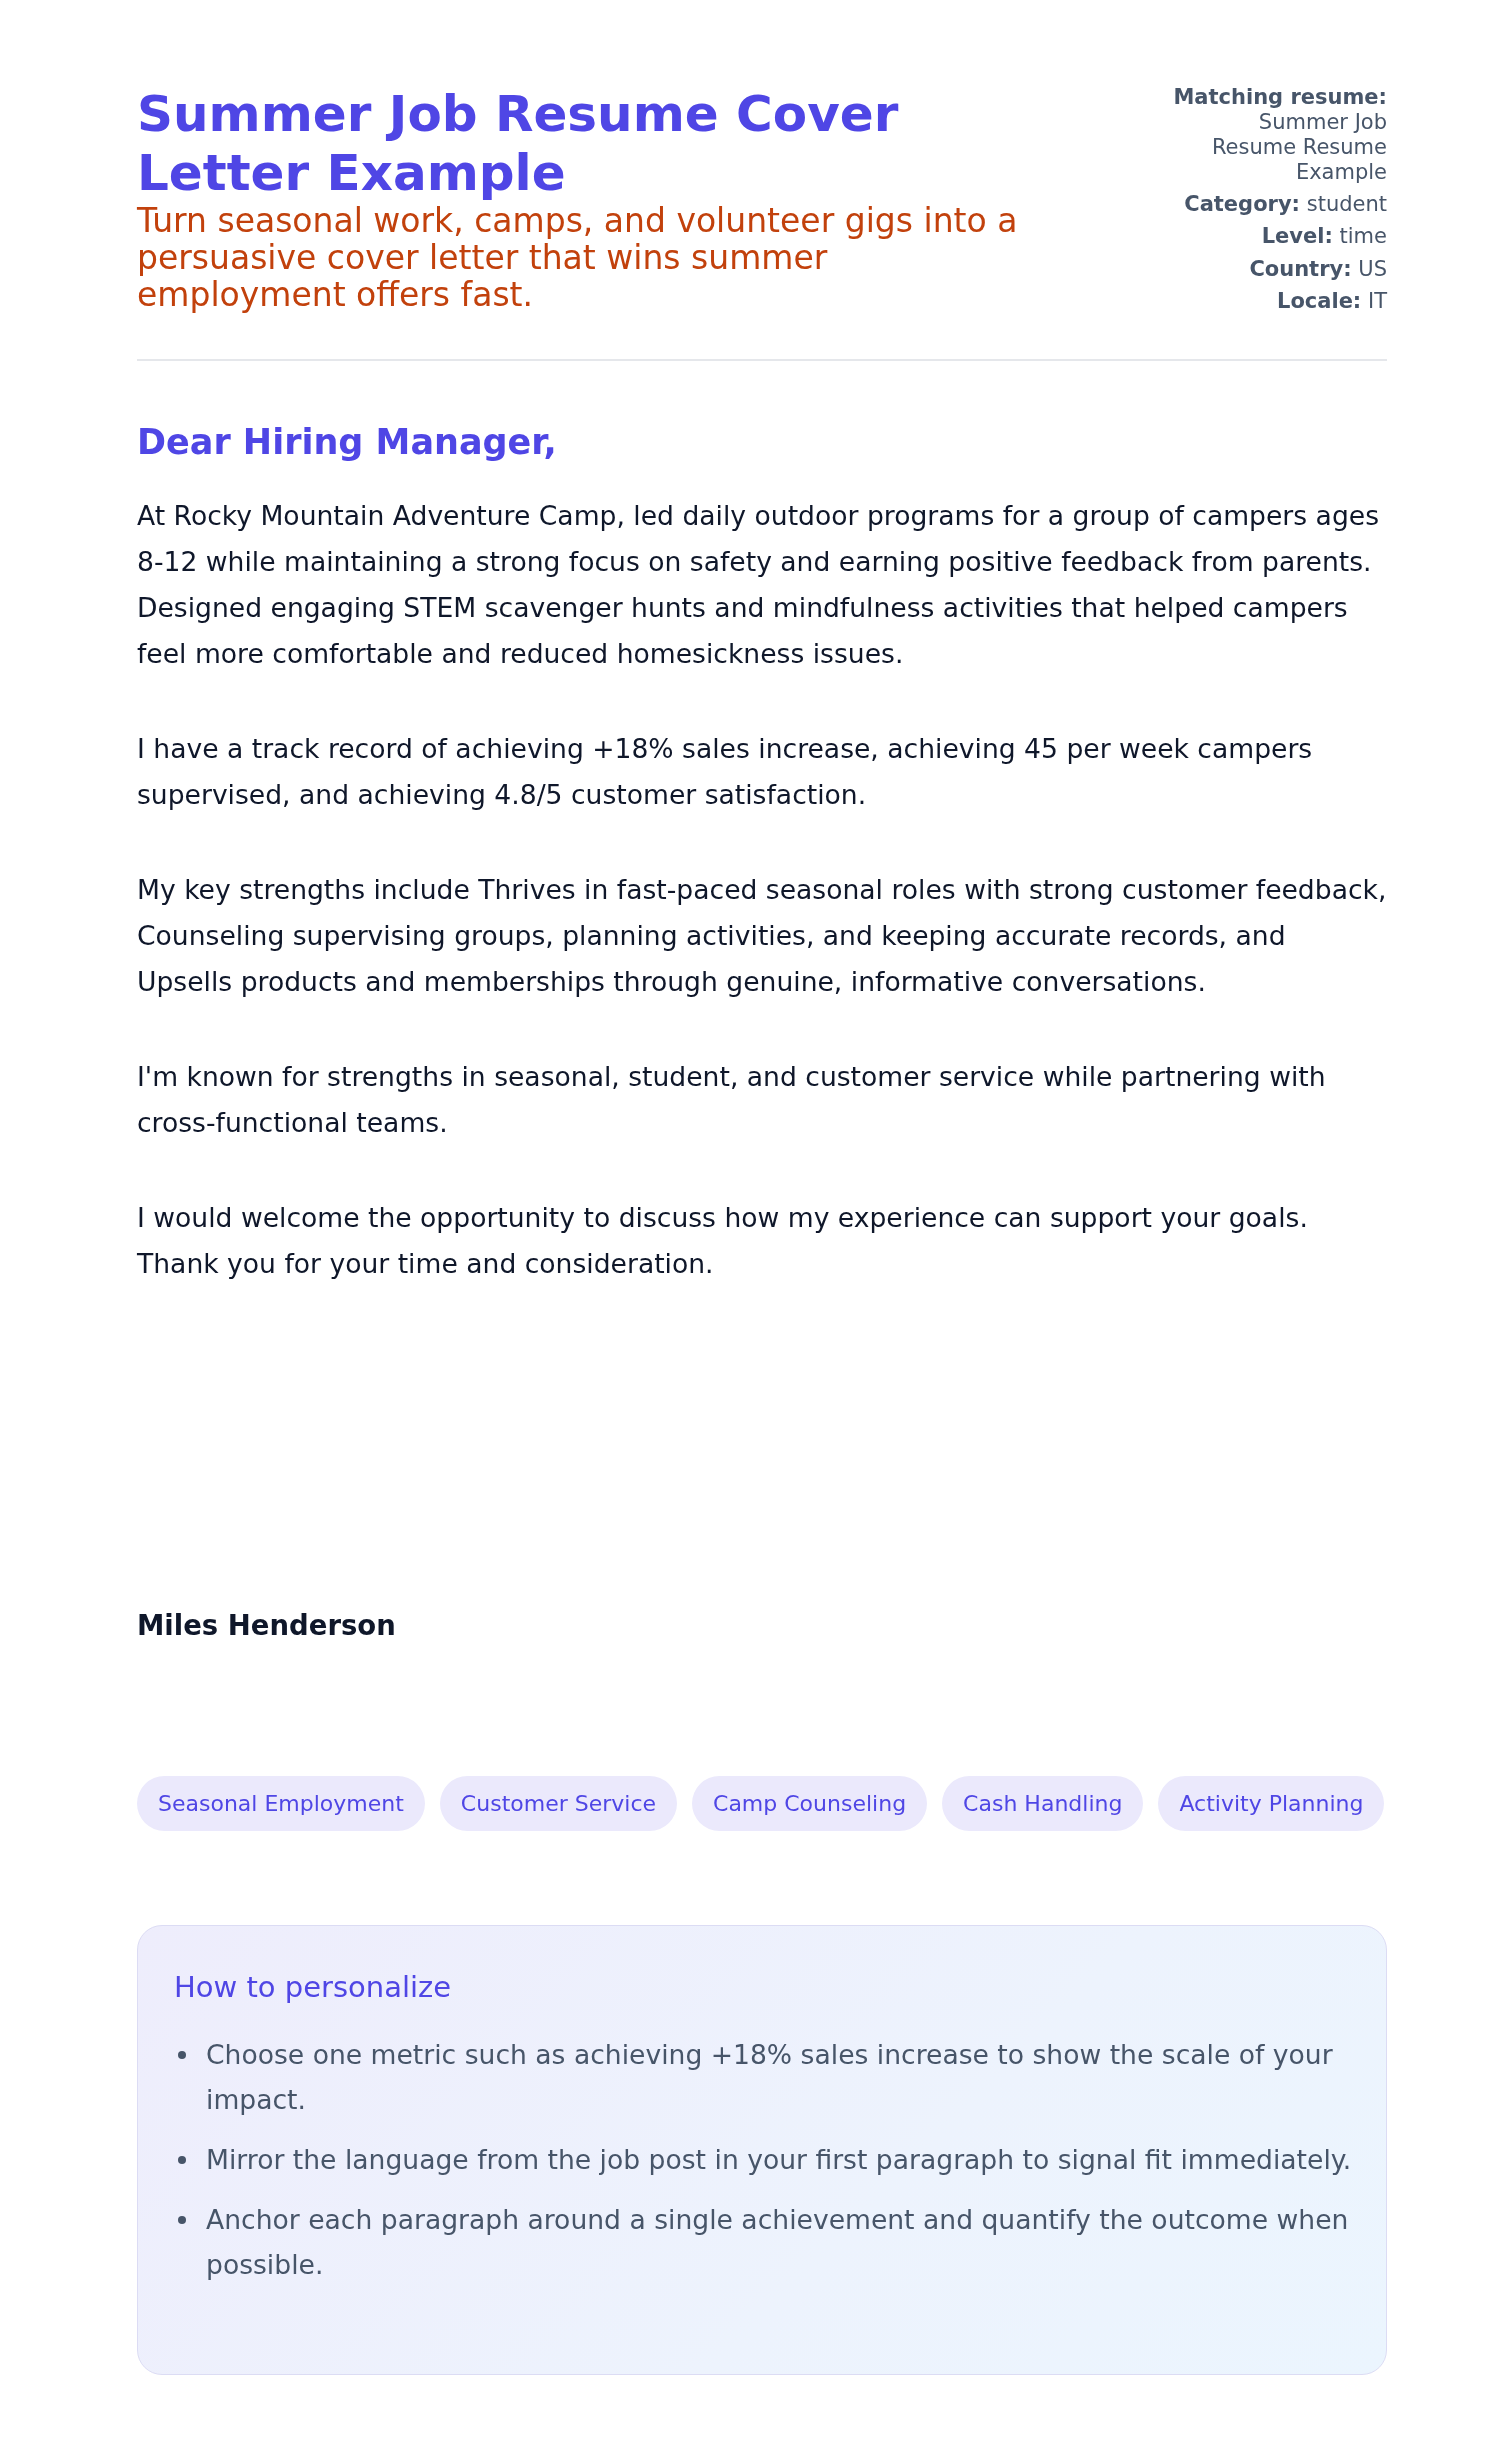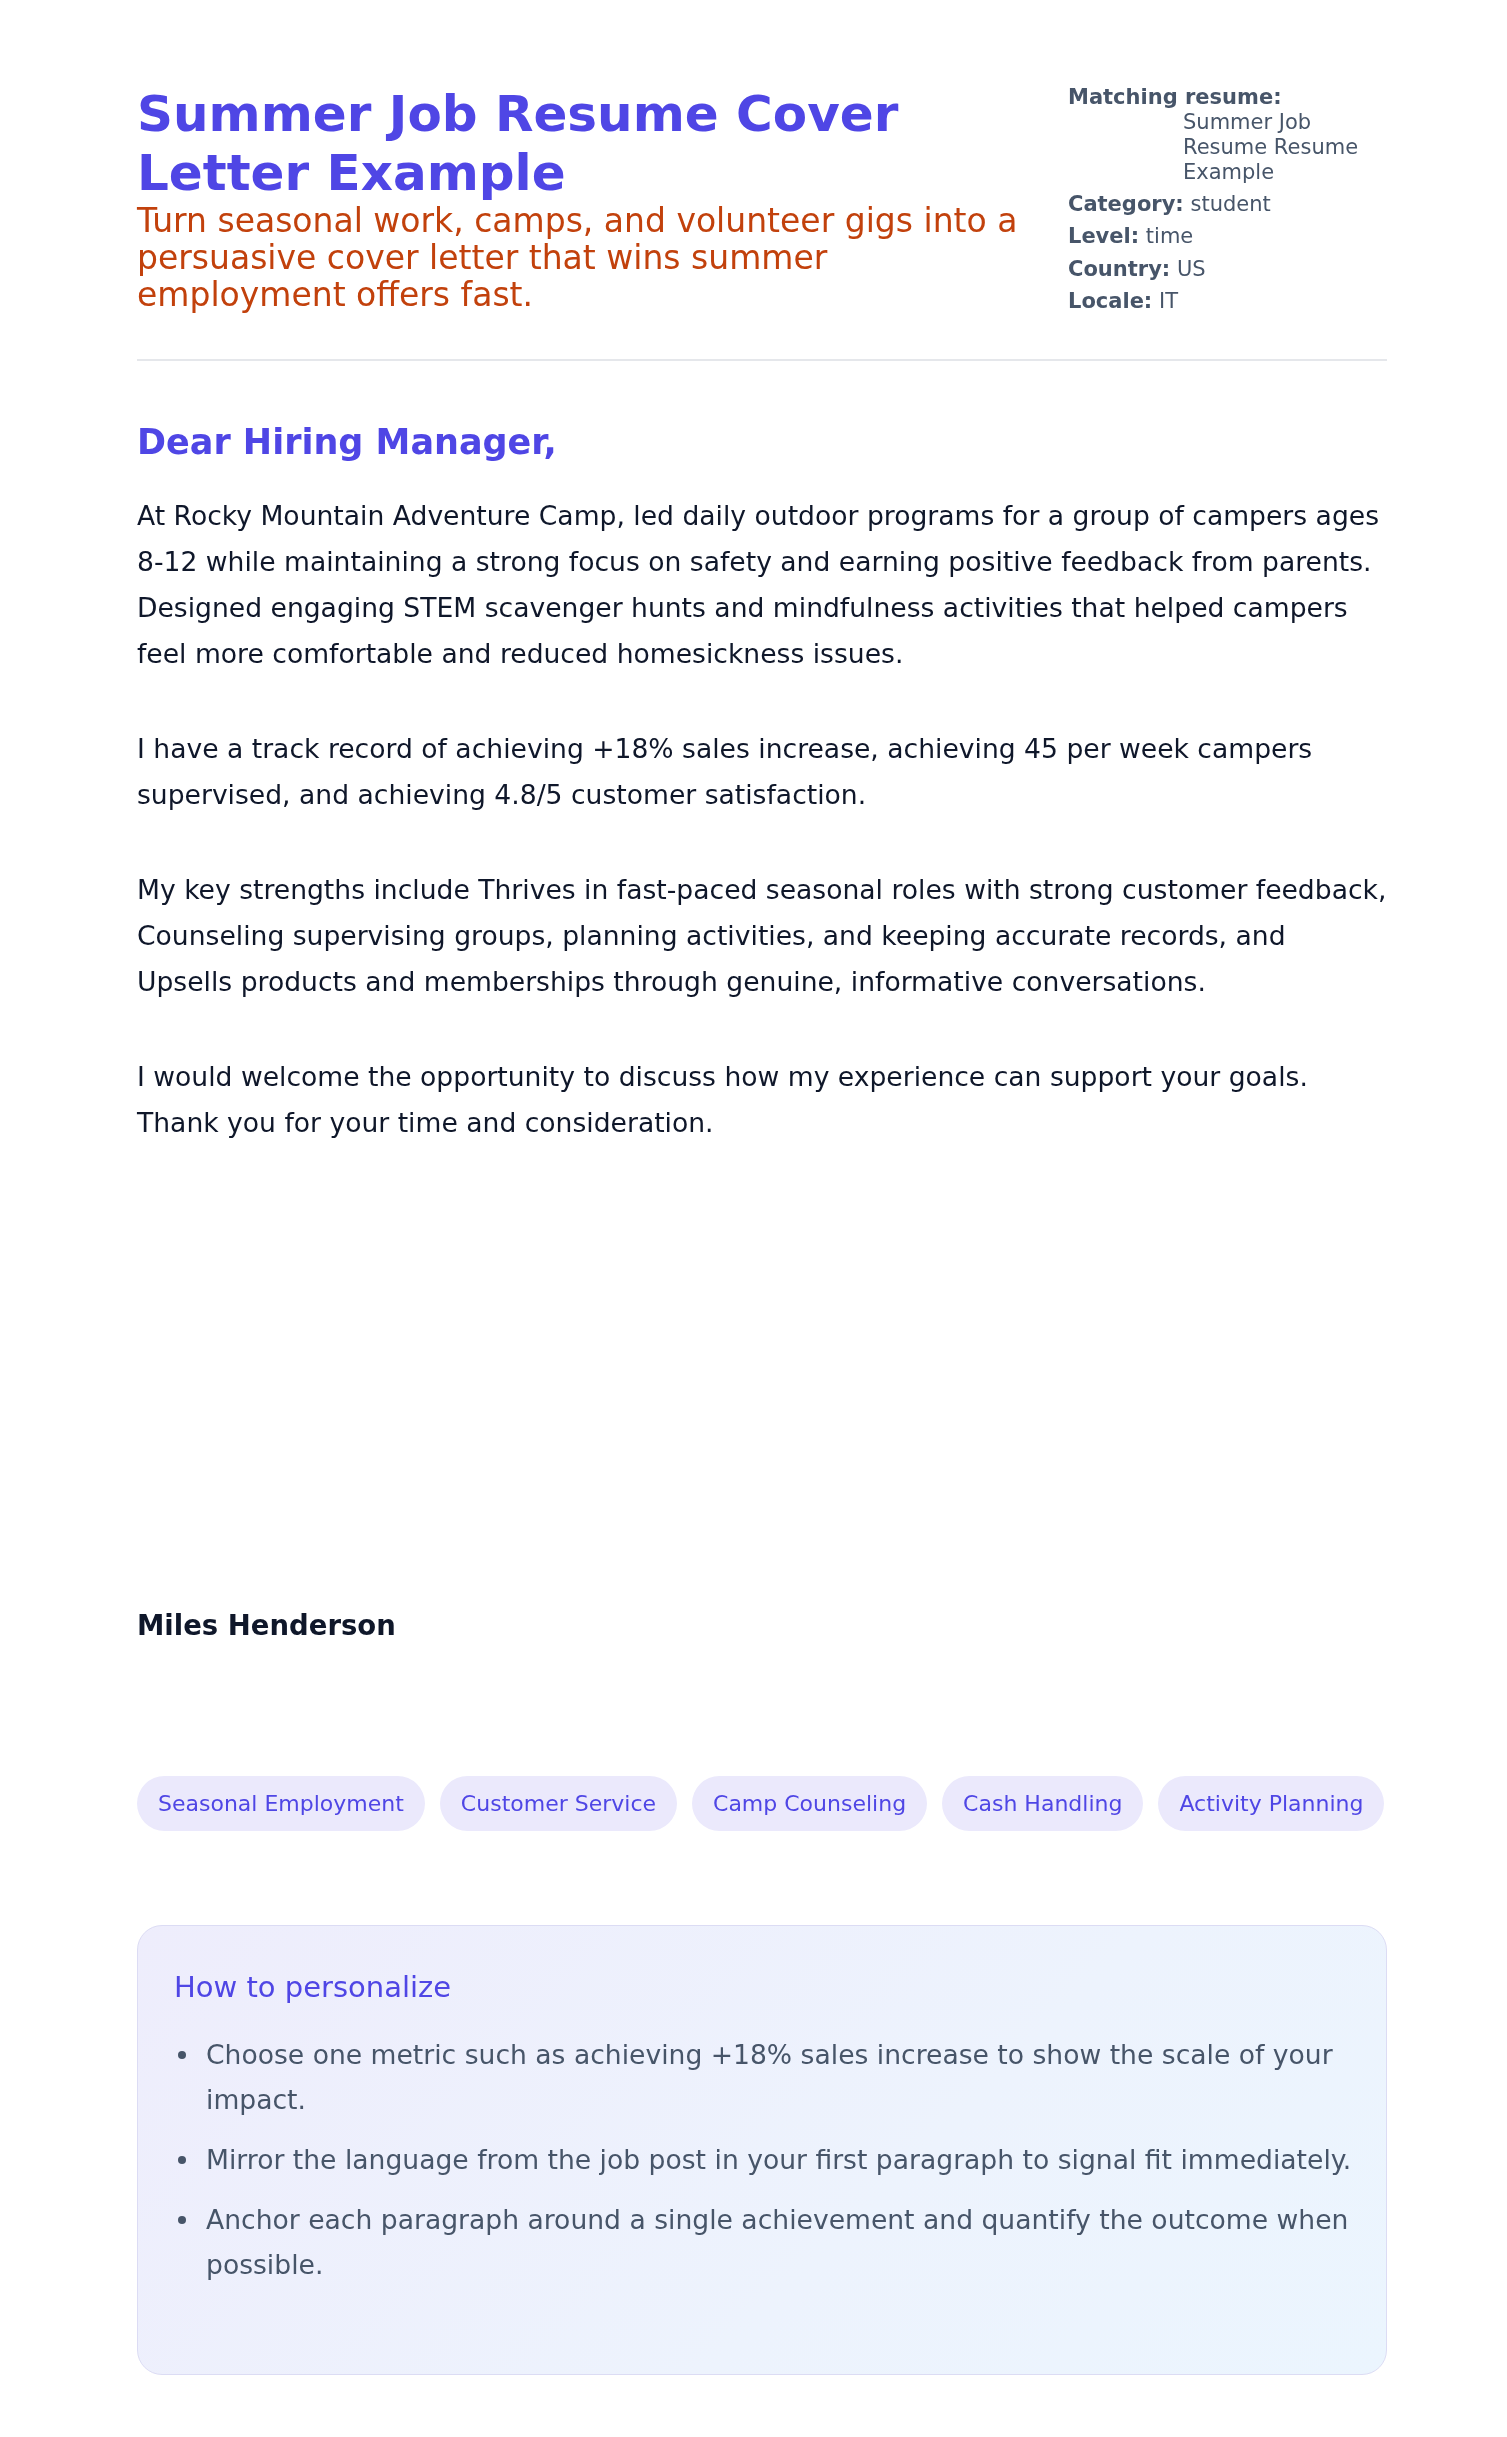--- a/index.html
+++ b/index.html
@@ -40,20 +40,21 @@
       font-size: 33px;
       line-height: 37px;
       font-weight: normal;
       color: #c2410c;
     }
     .meta {
       position: absolute;
       right: 0;
       top: 85px;
       width: 319px;
+      text-align: right;
       font-size: 21px;
       color: #475569;
     }
     .meta .row { line-height: 26px; margin-bottom: 6.2px; }
     .meta .row.first { line-height: 25px; margin-bottom: 6.2px; }
     .meta .lbl { font-weight: bold; color: #475569; }
     .meta .val-block { display: block; }
     .divider {
       position: absolute;
       left: 0;
@@ -189,20 +190,21 @@
   </div>
 
   <div class="divider"></div>
 
   <div class="greeting">Dear Hiring Manager,</div>
 
   <div class="body-text">
     <p>At Rocky Mountain Adventure Camp, led daily outdoor programs for a group of campers ages 8-12 while maintaining a strong focus on safety and earning positive feedback from parents. Designed engaging STEM scavenger hunts and mindfulness activities that helped campers feel more comfortable and reduced homesickness issues.</p>
     <p>I have a track record of achieving +18% sales increase, achieving 45 per week campers supervised, and achieving 4.8/5 customer satisfaction.</p>
     <p>My key strengths include Thrives in fast-paced seasonal roles with strong customer feedback, Counseling supervising groups, planning activities, and keeping accurate records, and Upsells products and memberships through genuine, informative conversations.</p>
+    <p>I'm known for strengths in seasonal, student, and customer service while partnering with cross-functional teams.</p>
     <p>I would welcome the opportunity to discuss how my experience can support your goals. Thank you for your time and consideration.</p>
   </div>
 
   <div class="signature-name">Miles Henderson</div>
 
   <div class="chips">
     <span class="chip">Seasonal Employment</span>
     <span class="chip">Customer Service</span>
     <span class="chip">Camp Counseling</span>
     <span class="chip">Cash Handling</span>

